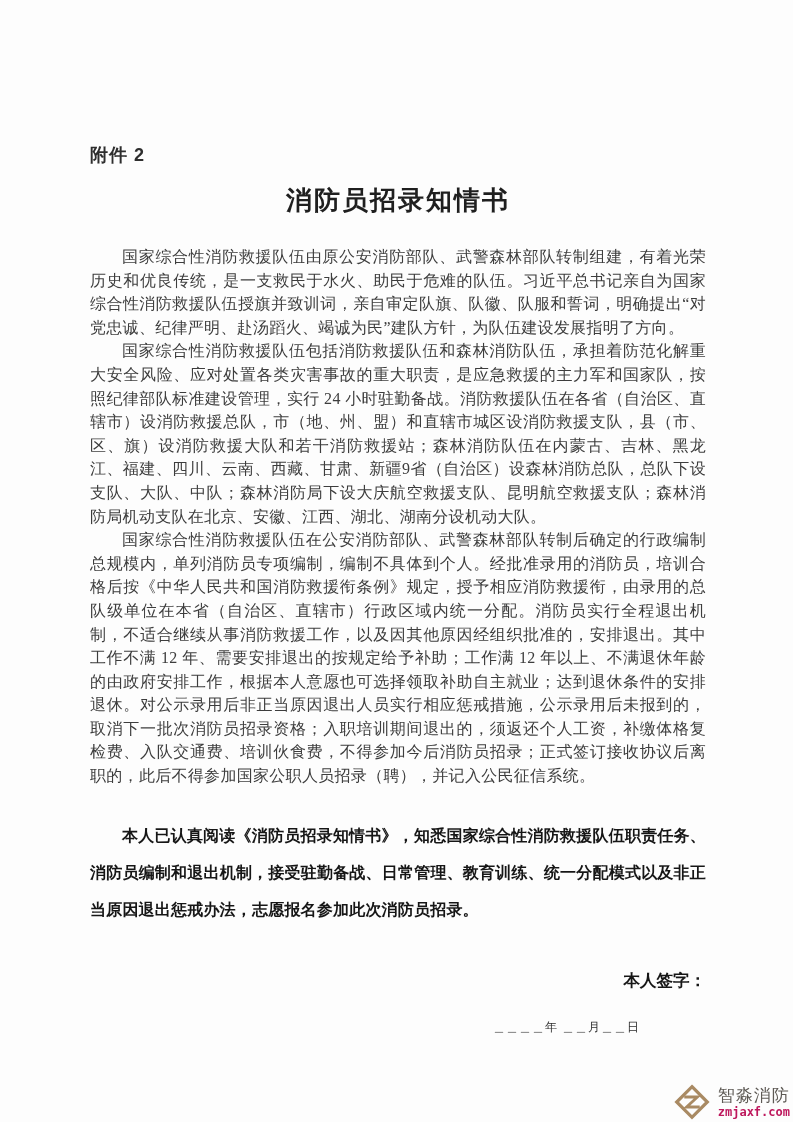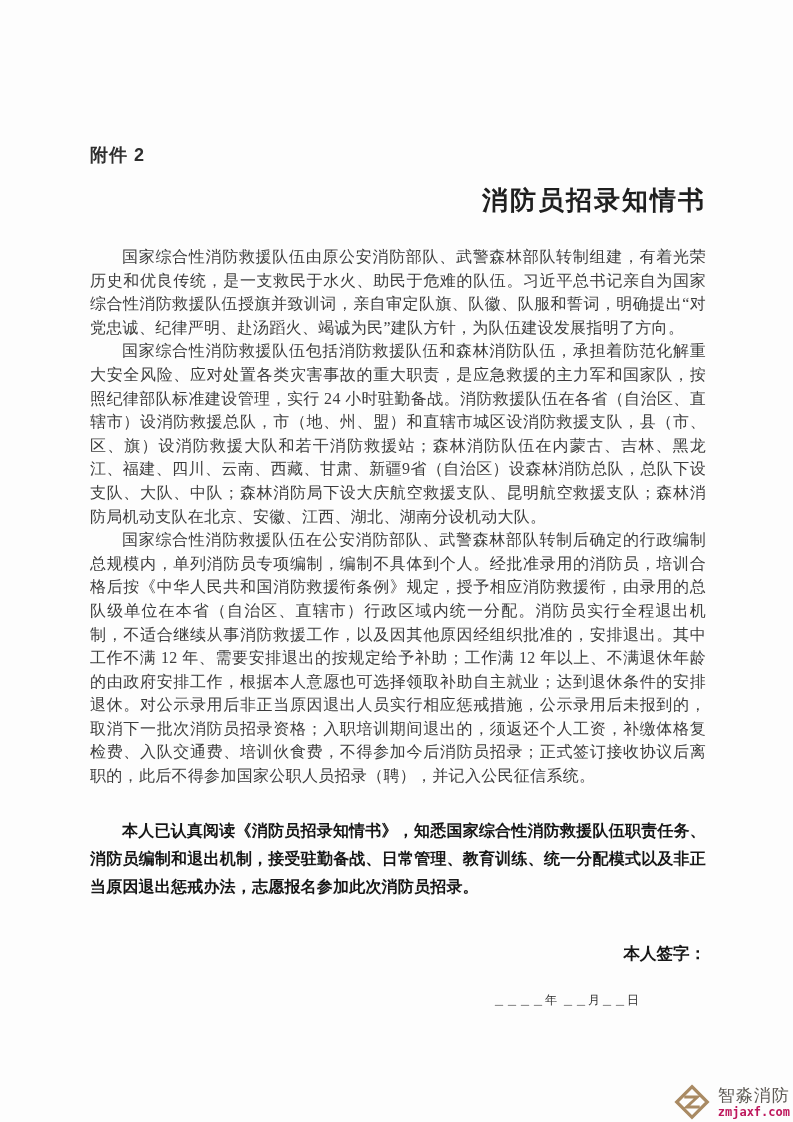--- a/index.html
+++ b/index.html
@@ -24,21 +24,21 @@
   }
   .attachment-label {
     font-family: "Liberation Sans", "DejaVu Sans", sans-serif;
     font-weight: bold;
     font-size: 18px;
     color: #2e2e2e;
     letter-spacing: 1px;
   }
   .doc-title {
     margin: 16px 0 0 0;
-    text-align: right;
+    text-align: center;
     font-family: "Liberation Serif", "DejaVu Serif", serif;
     font-weight: bold;
     font-size: 26px;
     letter-spacing: 2px;
     color: #1f1f1f;
   }
   .body-text {
     margin-top: 27px;
   }
   .body-text p {
@@ -48,21 +48,21 @@
     text-align: justify;
     text-justify: inter-character;
     text-indent: 2em;
     letter-spacing: 0.3px;
   }
   .declaration {
     margin: 29px 0 0 0;
     font-family: "Liberation Sans", "DejaVu Sans", sans-serif;
     font-weight: bold;
     font-size: 16px;
-    line-height: 28px;
+    line-height: 37px;
     color: #161616;
     text-align: justify;
     text-justify: inter-character;
     text-indent: 2em;
     letter-spacing: 0.2px;
   }
   .signature-row {
     margin-top: 42px;
     padding-left: 330px;
     font-family: "Liberation Sans", "DejaVu Sans", sans-serif;

